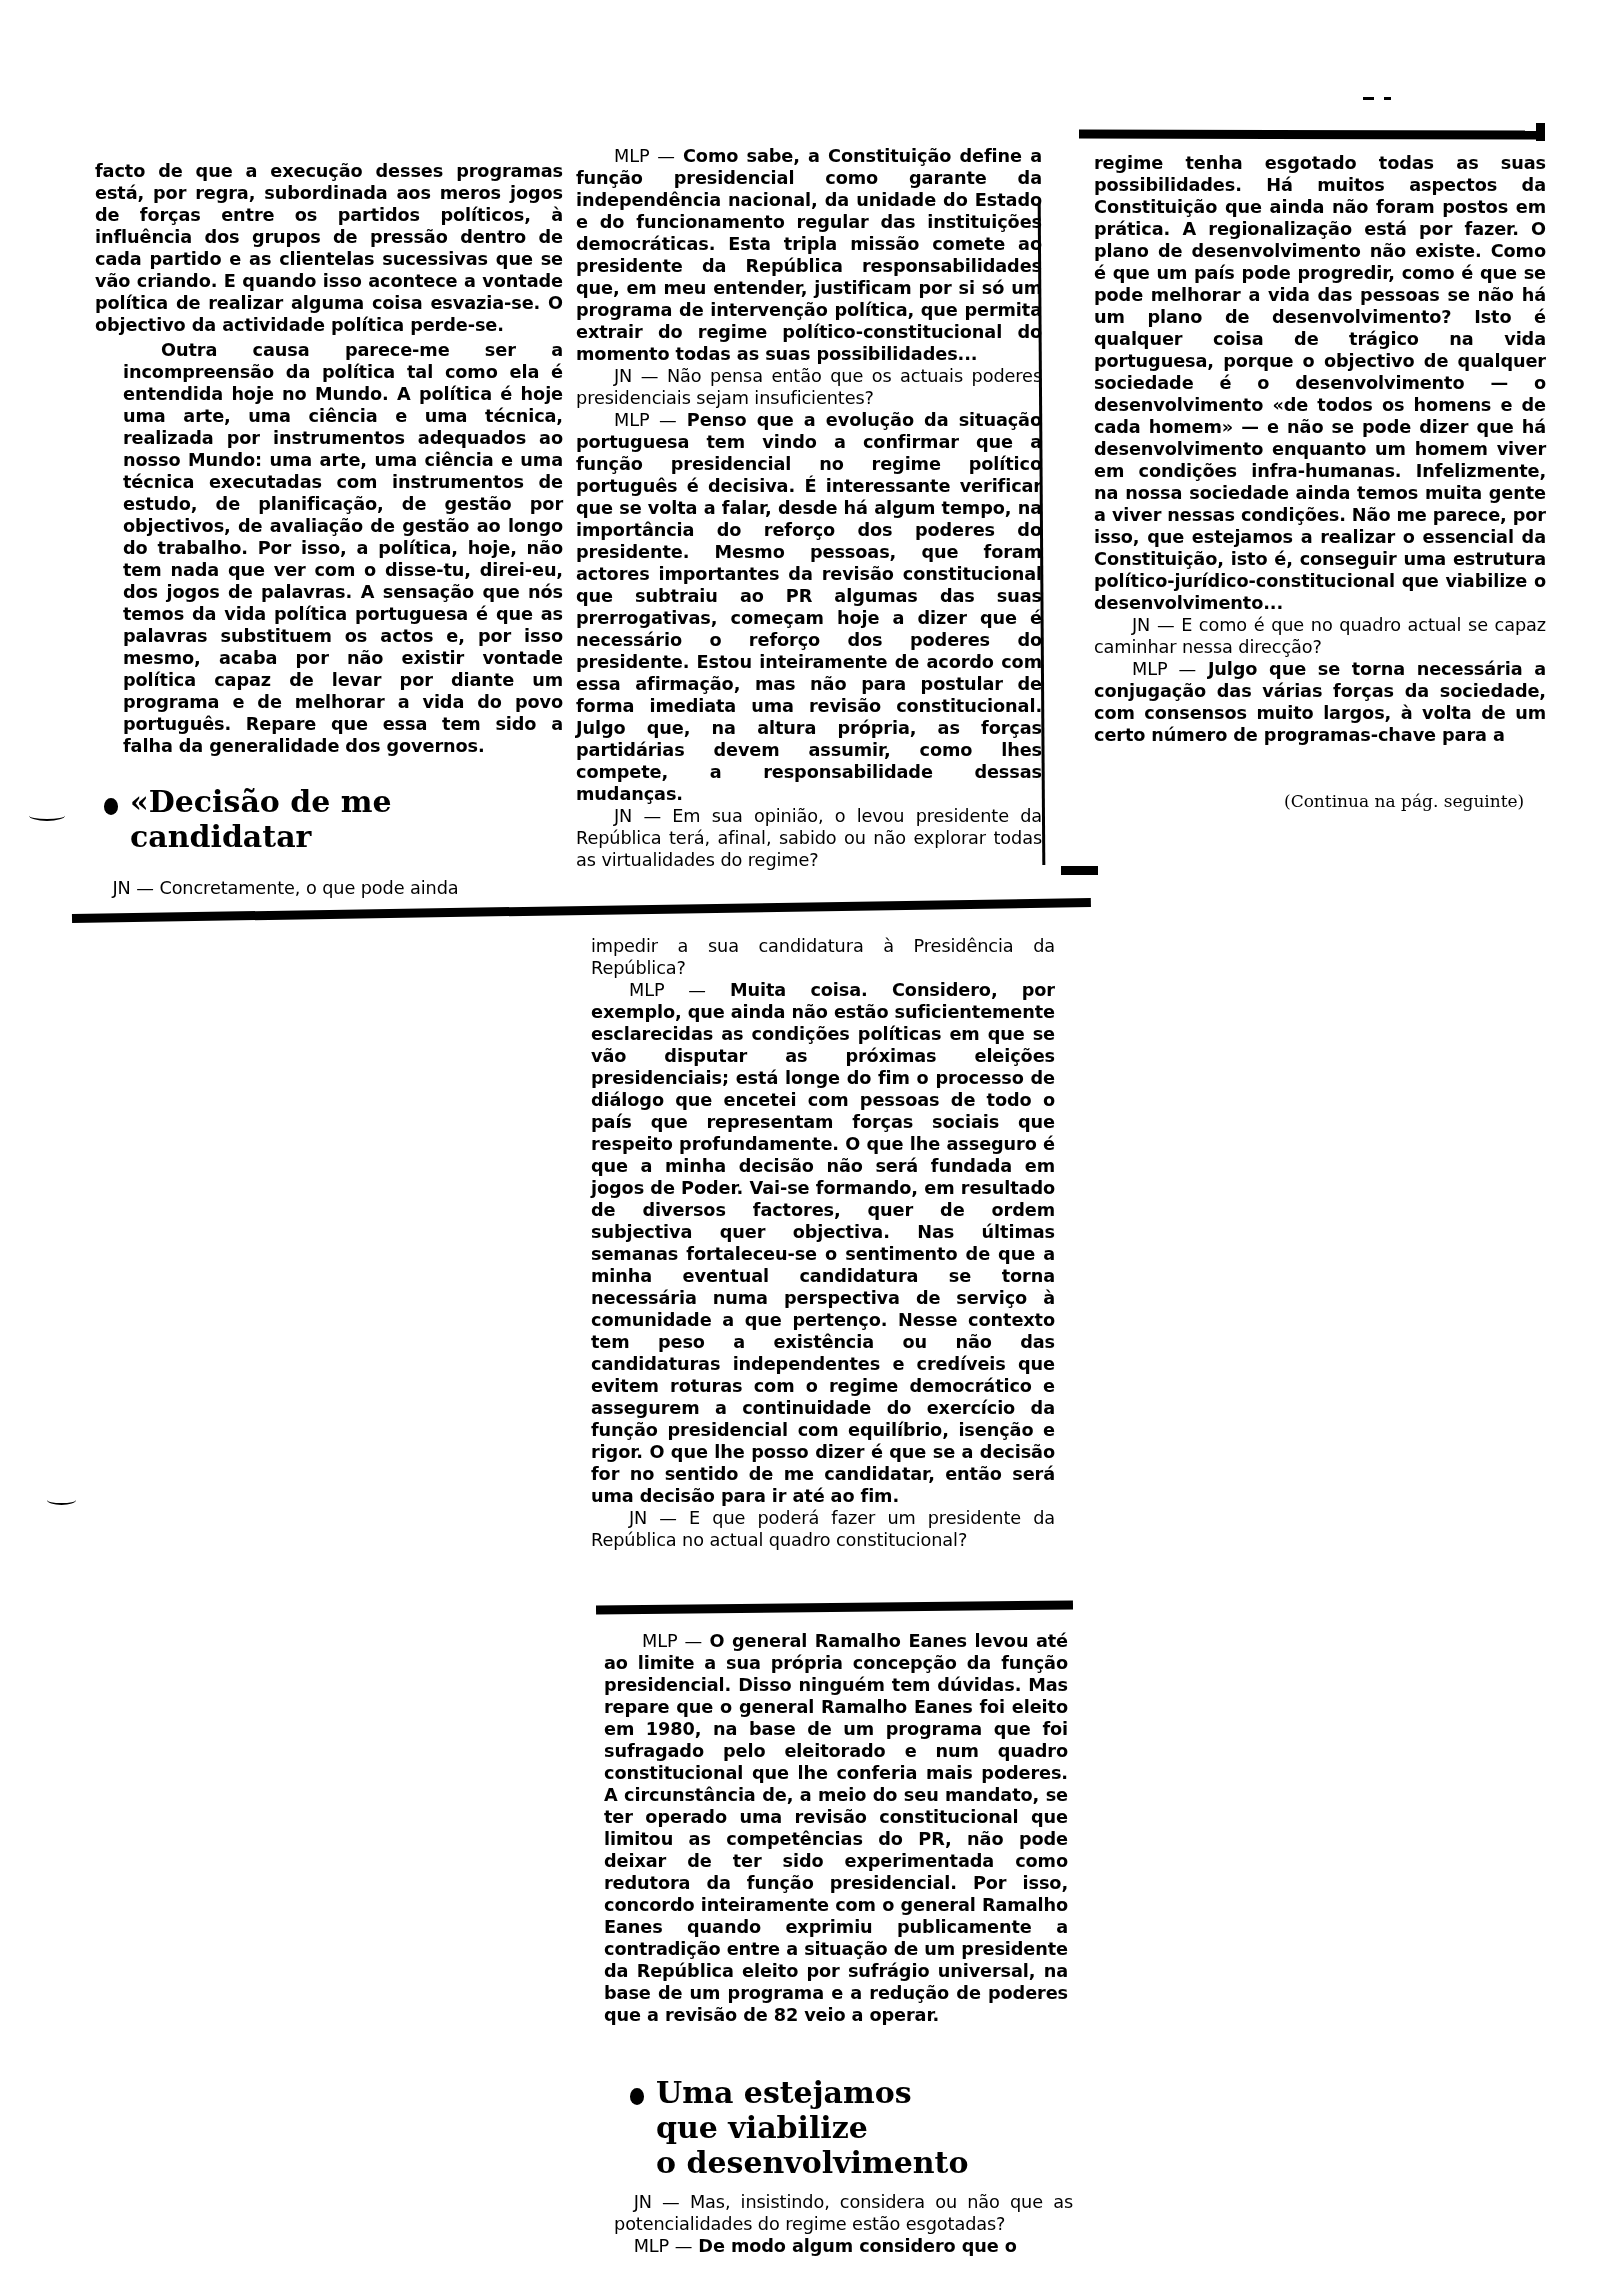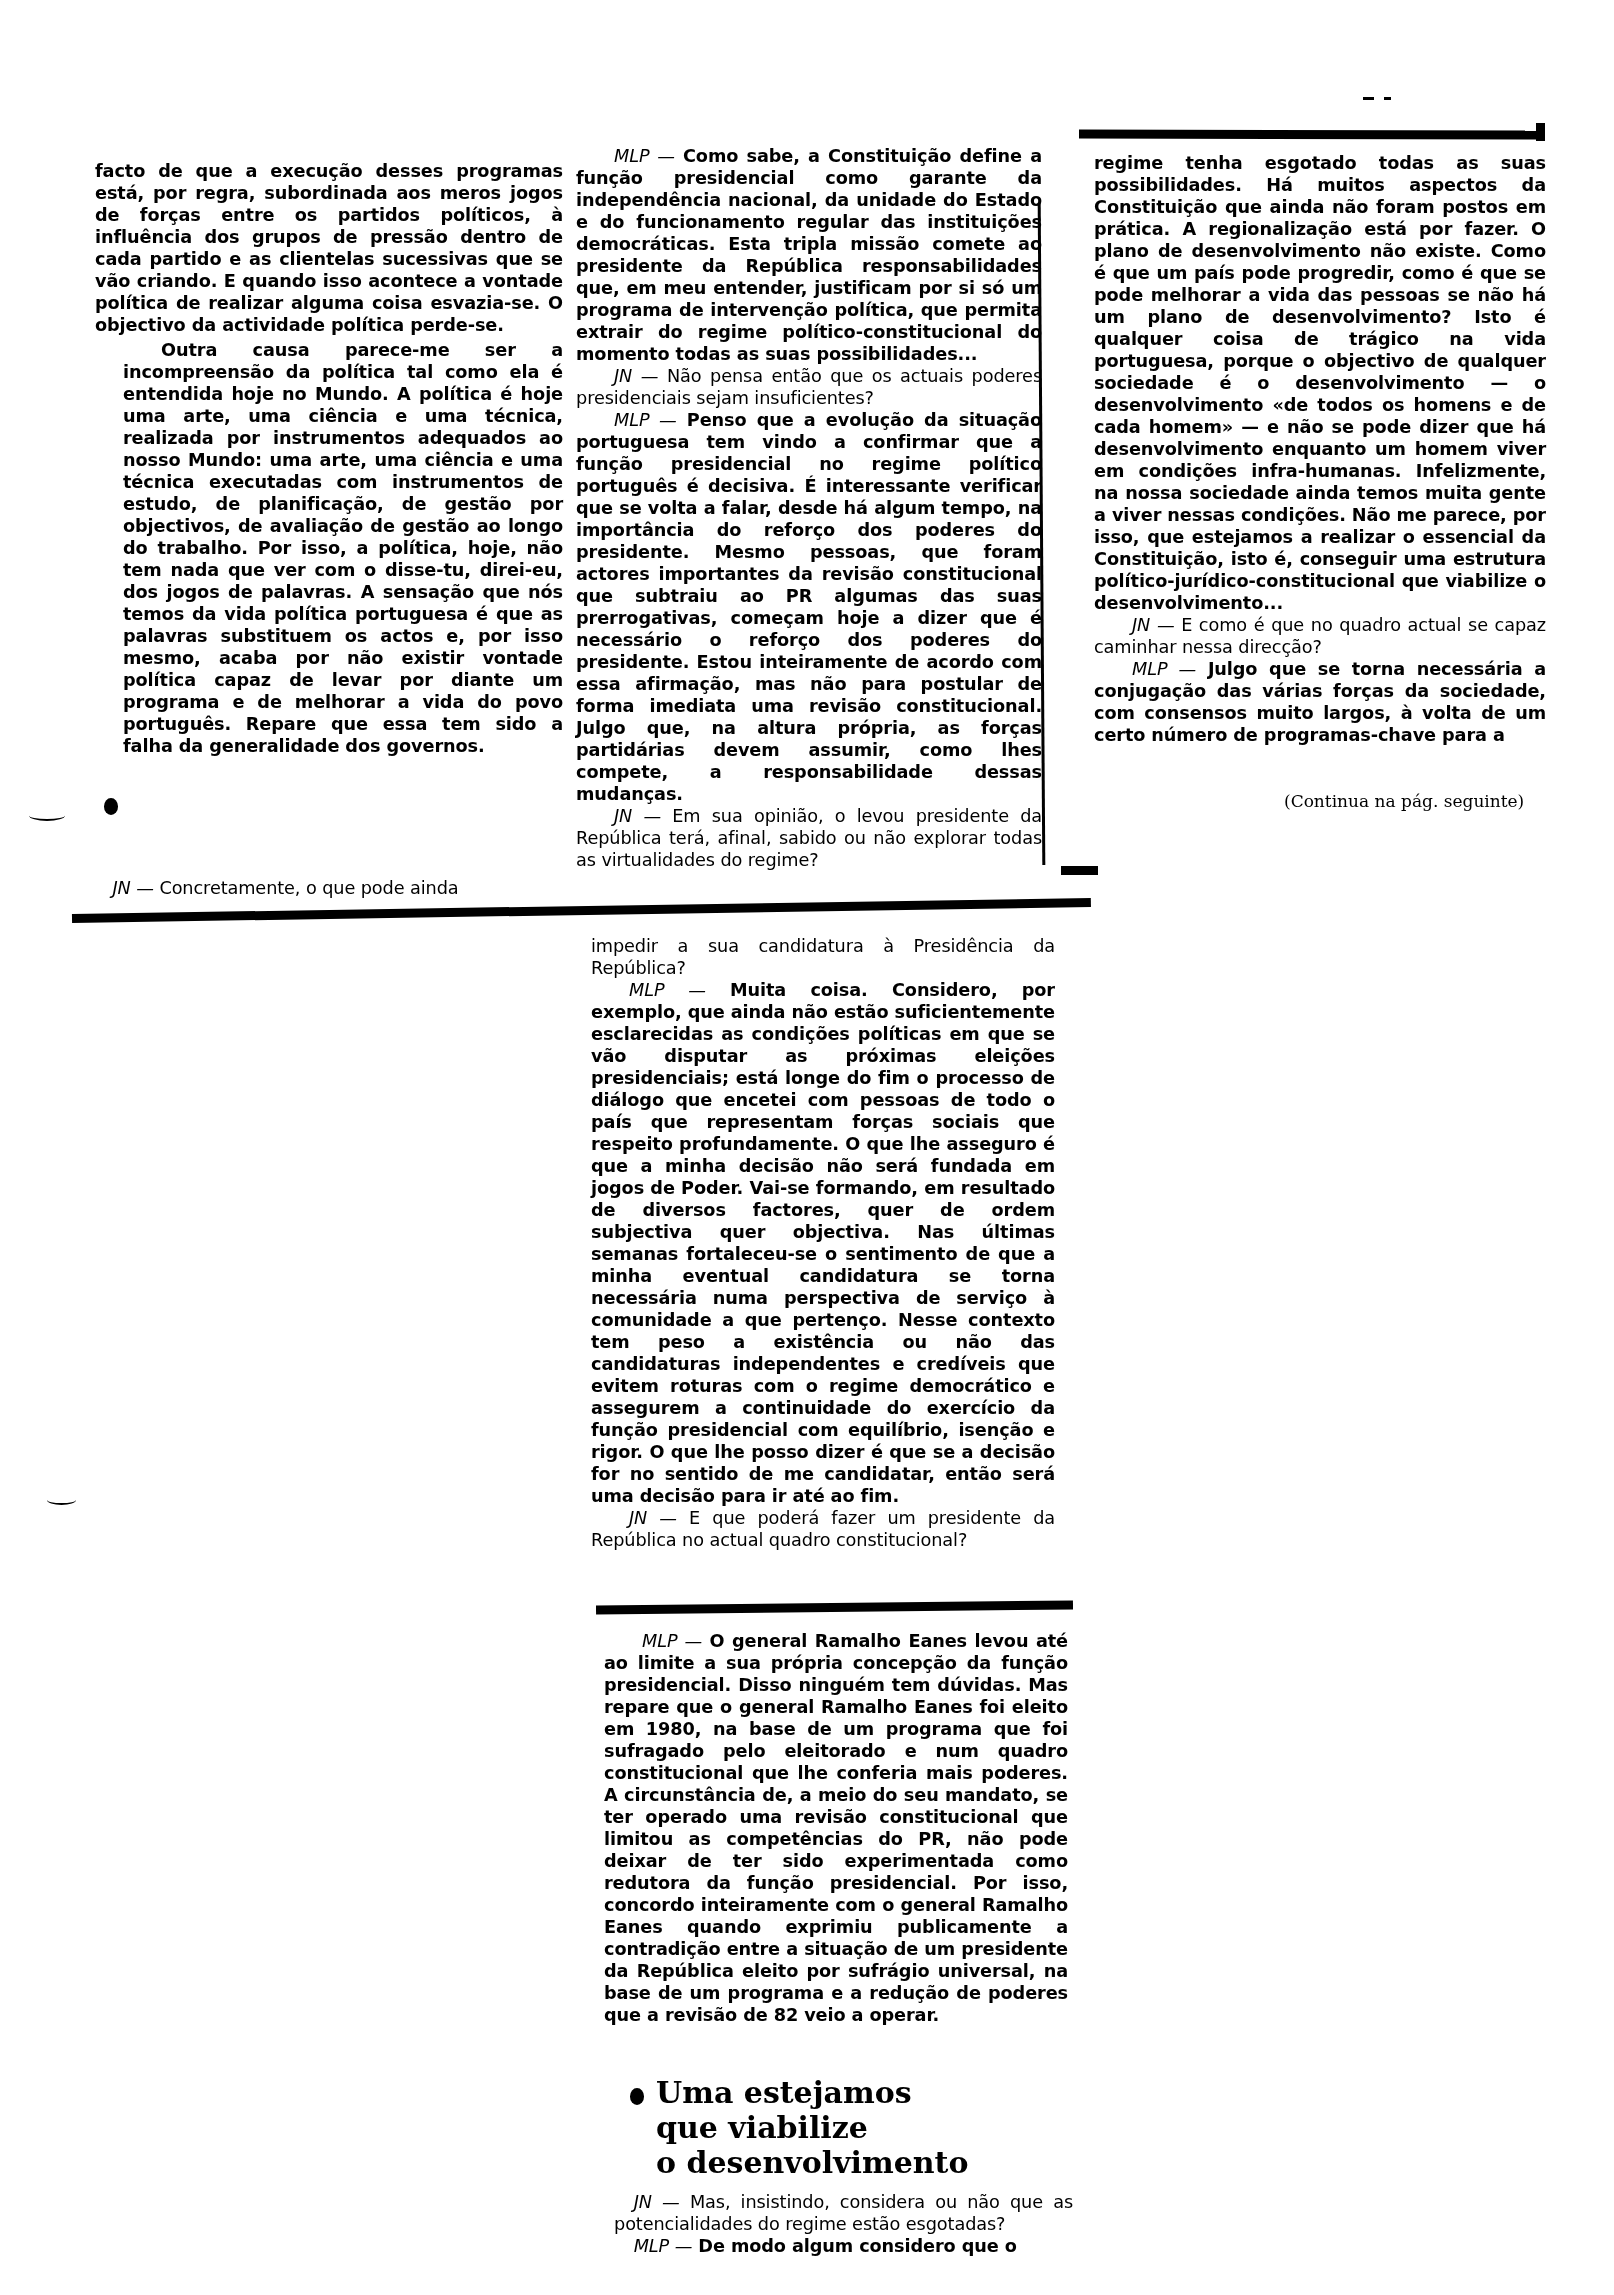--- a/index.html
+++ b/index.html
@@ -8,21 +8,21 @@
     position: absolute;
     font-family: "DejaVu Sans", sans-serif;
     font-weight: bold;
     font-size: 17.7px;
     line-height: 22px;
     text-align: justify;
     letter-spacing: -0.1px;
   }
   .col p { margin: 0; text-indent: 38px; }
   .col p.noindent { text-indent: 0; }
-  .col .lbl { font-weight: normal; font-style: italic; }
+  .col .lbl { font-weight: normal; }
   .col p.q { font-weight: normal; }
   .head {
     position: absolute;
     font-family: "DejaVu Serif", serif;
     font-weight: bold;
     font-size: 30px;
     line-height: 35px;
   }
   .head .bullet {
     position: absolute; left: -26px; width: 14.4px; height: 17px;
@@ -51,20 +51,21 @@
   <p class="noindent">
     <span>facto de que a execução desses programas está, por regra, subordinada aos meros jogos de forças entre os partidos políticos, à influência dos grupos de pressão dentro de cada partido e as clientelas sucessivas que se vão criando. E quando isso acontece a vontade política de realizar alguma coisa esvazia-se. O objectivo da actividade política perde-se.</span>
   </p>
   <p style="margin-top:2.6px;margin-left:28px;">
     <span>Outra causa parece-me ser a incompreensão da política tal como ela é entendida hoje no Mundo. A política é hoje uma arte, uma ciência e uma técnica, realizada por instrumentos adequados ao nosso Mundo: uma arte, uma ciência e uma técnica executadas com instrumentos de estudo, de planificação, de gestão por objectivos, de avaliação de gestão ao longo do trabalho. Por isso, a política, hoje, não tem nada que ver com o disse-tu, direi-eu, dos jogos de palavras. A sensação que nós temos da vida política portuguesa é que as palavras substituem os actos e, por isso mesmo, acaba por não existir vontade política capaz de levar por diante um programa e de melhorar a vida do povo português. Repare que essa tem sido a falha da generalidade dos governos.</span>
   </p>
 </div>
 
 <div class="head" style="left:130px;top:784px;width:445px;">
   <span class="bullet" style="top:14.4px;"></span>
+  <div>«Decisão de me candidatar</div>
 </div>
 
 <div class="col" style="left:83px;top:877px;width:468px;font-weight:normal;">
   <p style="text-indent:29.5px;">
     <span class="lbl">JN —</span>
     <span>Concretamente, o que pode ainda</span>
   </p>
 </div>
 
 <div class="col" style="left:576px;top:145px;width:466px;">

